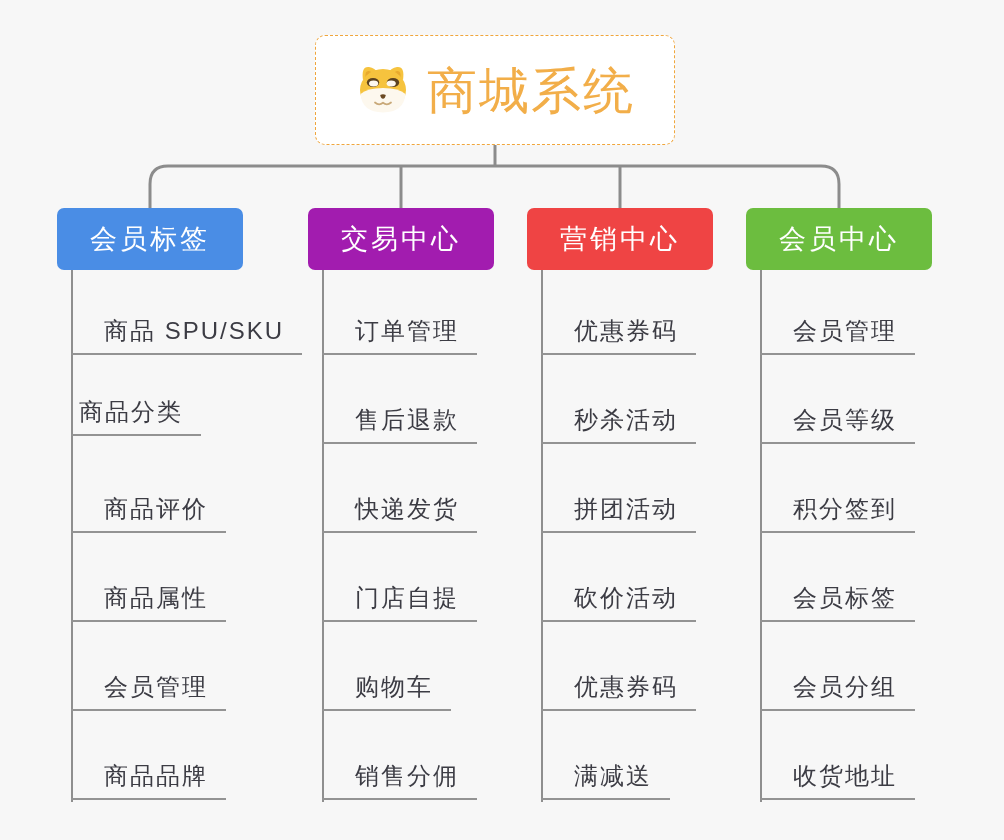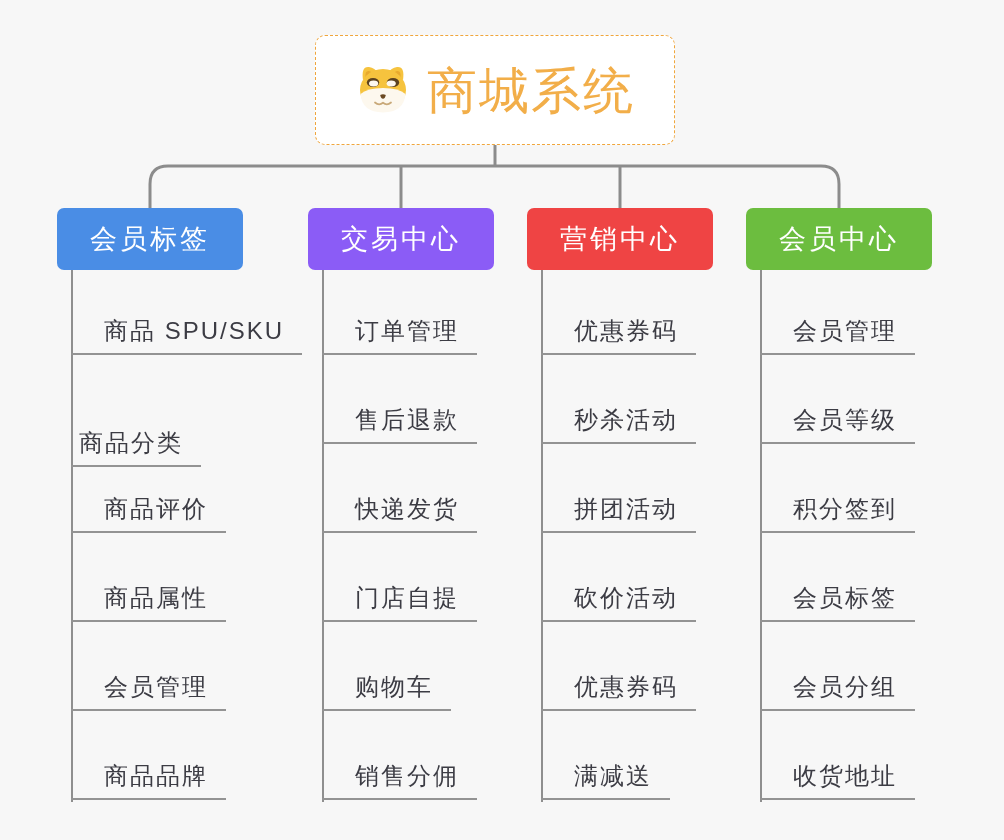--- a/index.html
+++ b/index.html
@@ -83,26 +83,26 @@
     </svg>
     <span class="root-title">商城系统</span>
   </div>
 
   <div id="branches">
       <div class="branch-box" style="left: 57px; background: rgb(74, 141, 229);">
         <span class="branch-label">会员标签</span>
       </div>
       <div class="trunk" style="left: 71px; top: 270px; height: 532px;"></div>
       <div class="topic" style="left: 71px; top: 318px;">商品 SPU/SKU</div>
-      <div class="topic" style="left: 71px; top: 430px; padding-left: 8px;">商品分类</div>
+      <div class="topic" style="left: 71px; top: 399px; padding-left: 8px;">商品分类</div>
       <div class="topic" style="left: 71px; top: 496px;">商品评价</div>
       <div class="topic" style="left: 71px; top: 585px;">商品属性</div>
       <div class="topic" style="left: 71px; top: 674px;">会员管理</div>
       <div class="topic" style="left: 71px; top: 763px;">商品品牌</div>
-      <div class="branch-box" style="left: 308px; background: #8b5cf6;">
+      <div class="branch-box" style="left: 308px; background: #a21caf;">
         <span class="branch-label">交易中心</span>
       </div>
       <div class="trunk" style="left: 322px; top: 270px; height: 532px;"></div>
       <div class="topic" style="left: 322px; top: 318px;">订单管理</div>
       <div class="topic" style="left: 322px; top: 407px;">售后退款</div>
       <div class="topic" style="left: 322px; top: 496px;">快递发货</div>
       <div class="topic" style="left: 322px; top: 585px;">门店自提</div>
       <div class="topic" style="left: 322px; top: 674px;">购物车</div>
       <div class="topic" style="left: 322px; top: 763px;">销售分佣</div>
       <div class="branch-box" style="left: 527px; background: #ef4444;">

